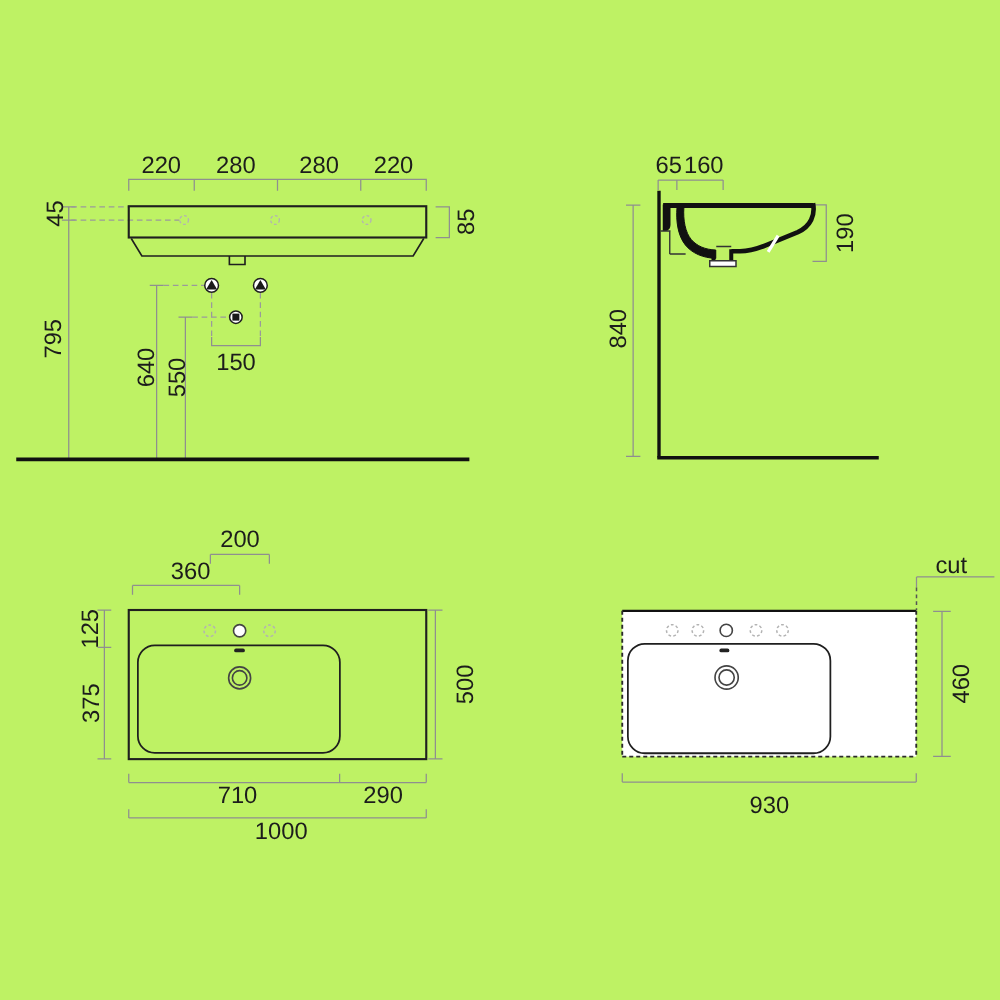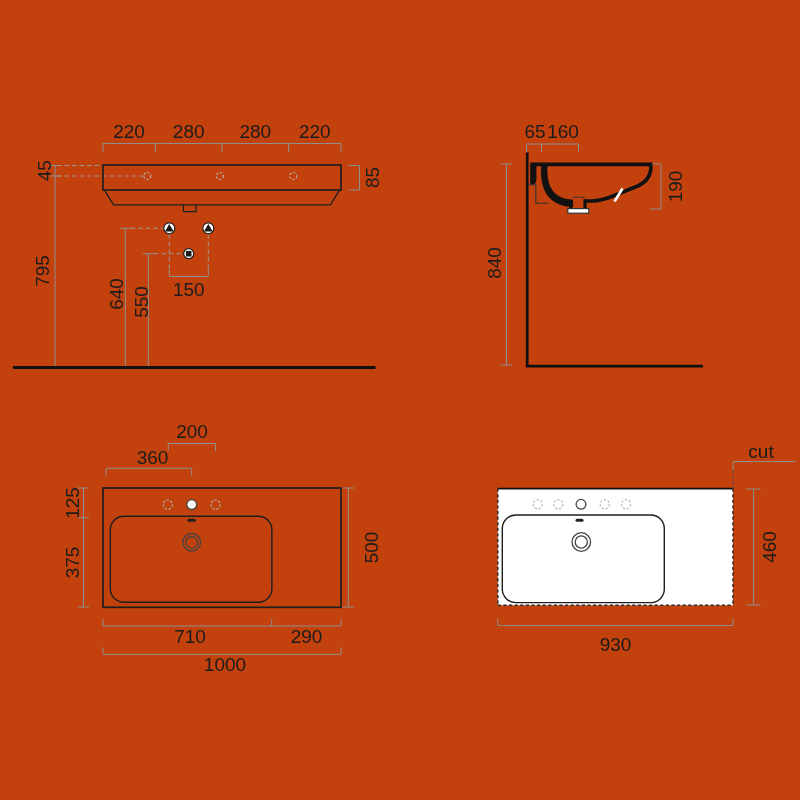--- a/index.html
+++ b/index.html
@@ -1,16 +1,16 @@
 <!DOCTYPE html>
 <html><head>
 <meta charset="utf-8">
 <style>
   html,body{margin:0;padding:0;background:#ffffff;}
-  .stage{width:800px;height:800px;position:relative;background:#c2410c;overflow:hidden;}
+  .stage{width:800px;height:800px;position:relative;background:#bef264;overflow:hidden;}
   svg{display:block;}
   text{font-family:"Liberation Sans","DejaVu Sans",sans-serif;font-size:19px;fill:#1c1c1c;}
   .dim{stroke:#8f8f8f;stroke-width:1;fill:none;}
   .dimdash{stroke:#9a9a9a;stroke-width:1;fill:none;stroke-dasharray:4.5 3;}
   .draw{stroke:#1f1f1f;fill:none;}
   .thick{stroke:#111;fill:none;}
   .holedash{stroke:#b3b3b3;fill:none;stroke-dasharray:2.2 1.8;}
   .cutdash{stroke:#2b2b2b;fill:none;stroke-dasharray:3.2 2.4;}
 </style>
 </head>

